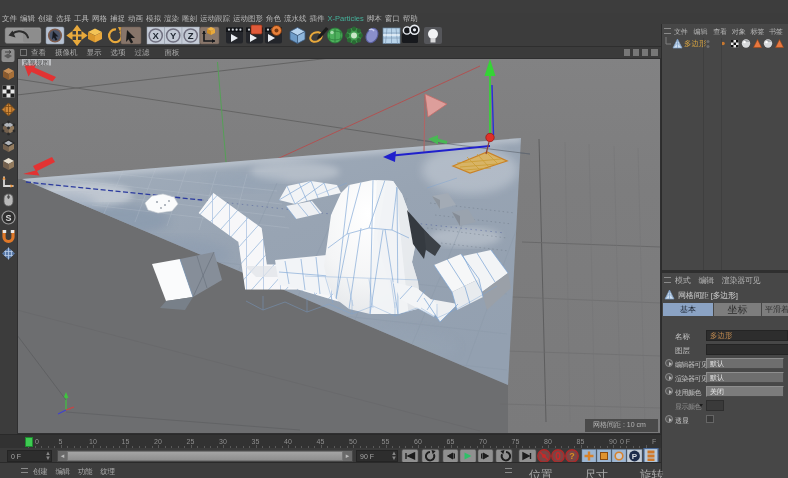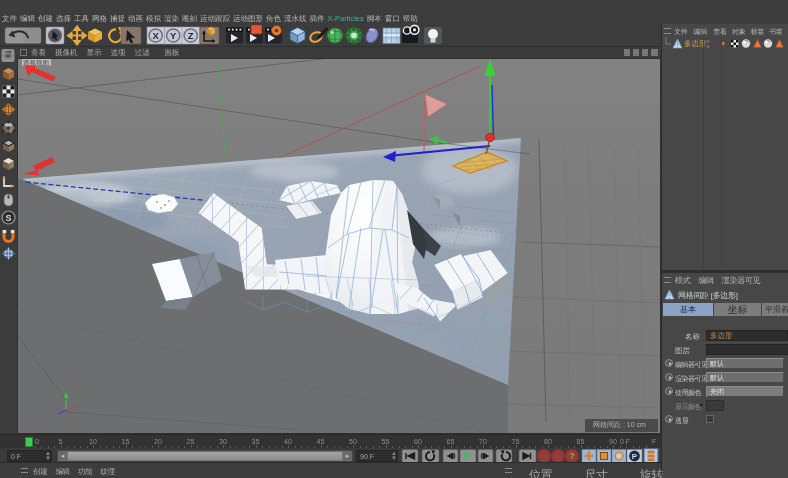--- a/index.html
+++ b/index.html
@@ -507,21 +507,21 @@
       <path d="M5.5 1 L10 10 L1 10 Z" fill="#cfe0f2" stroke="#7a9cc4" stroke-width="0.7"></path>
       <path d="M5.5 1 L5.5 10 M5.5 5 L1.5 9 M5.5 5 L9.5 9" stroke="#7a9cc4" stroke-width="0.7"></path>
     </svg>
     <div class="abs" style="left:16px;top:266px;font-size:8px;color:#cccccc;letter-spacing:-0.3px;">网格间距 [多边形]</div>
 
     <div class="abs" style="left:1px;top:279px;width:50px;height:13px;background:#8ba3c4;color:#1c2430;font-size:8px;text-align:center;line-height:13px;">基本</div>
     <div class="abs" style="left:52px;top:279px;width:47px;height:13px;background:#7d7d7d;color:#2e2e2e;font-size:10px;text-align:center;line-height:13px;">坐标</div>
     <div class="abs" style="left:100px;top:279px;width:27px;height:13px;background:#7d7d7d;color:#2e2e2e;font-size:8px;line-height:13px;padding-left:3px;white-space:nowrap;overflow:hidden;">平滑着色</div>
 
 
-    <div class="abs" style="left:13px;top:308px;font-size:7.5px;color:#c4c4c4;margin-left:10px;">名称</div>
+    <div class="abs" style="left:13px;top:308px;font-size:7.5px;color:#c4c4c4;">名称</div>
     <div class="abs" style="left:44px;top:306px;width:82px;height:11px;background:#2d2d2d;border:1px solid #242424;color:#c08a50;font-size:7.5px;line-height:9px;padding-left:3px;">多边形</div>
     <div class="abs" style="left:13px;top:322px;font-size:7.5px;color:#c4c4c4;">图层</div>
     <div class="abs" style="left:44px;top:320px;width:83px;height:11px;background:#2d2d2d;border:1px solid #242424;"></div>
     <div class="abs rowarr" style="left:3px;top:335px;"></div>
     <div class="abs" style="left:13px;top:336px;font-size:7px;color:#c4c4c4;letter-spacing:-0.5px;">编辑器可见</div>
     <div class="abs drop" style="left:44px;top:334px;">默认</div>
     <div class="abs rowarr" style="left:3px;top:349px;"></div>
     <div class="abs" style="left:13px;top:350px;font-size:7px;color:#c4c4c4;letter-spacing:-0.5px;">渲染器可见</div>
     <div class="abs drop" style="left:44px;top:348px;">默认</div>
     <div class="abs rowarr" style="left:3px;top:363px;"></div>

